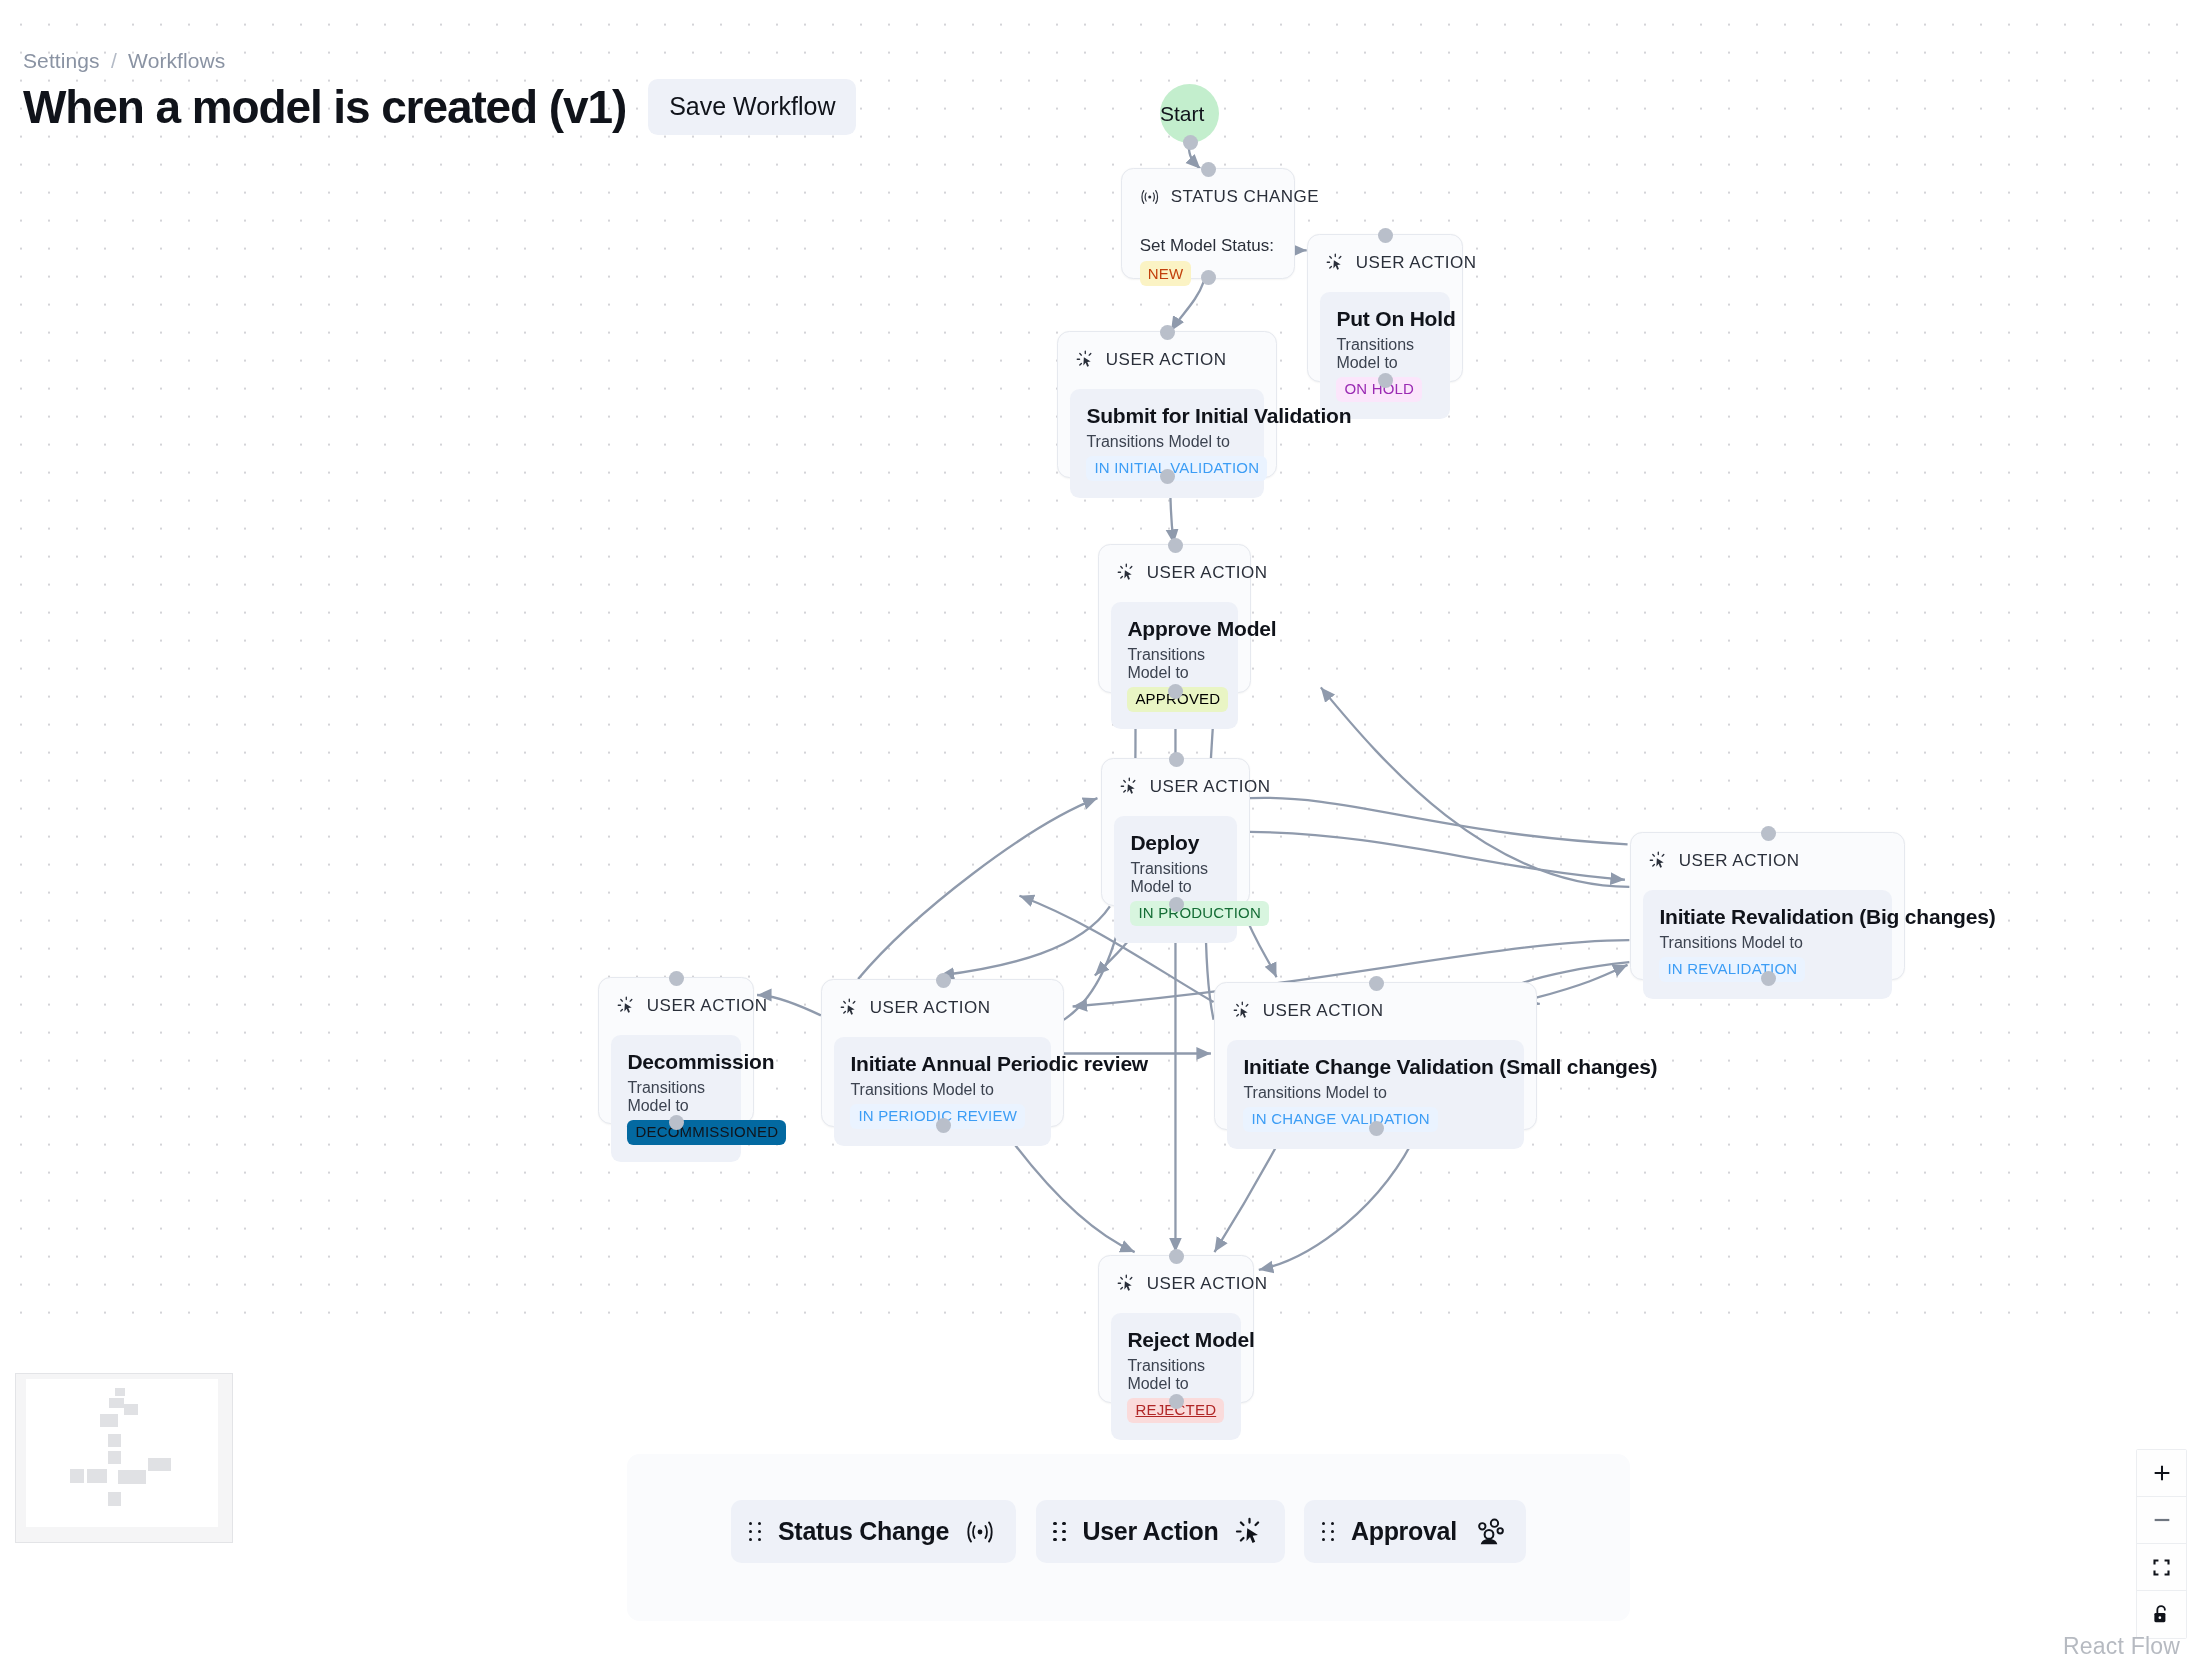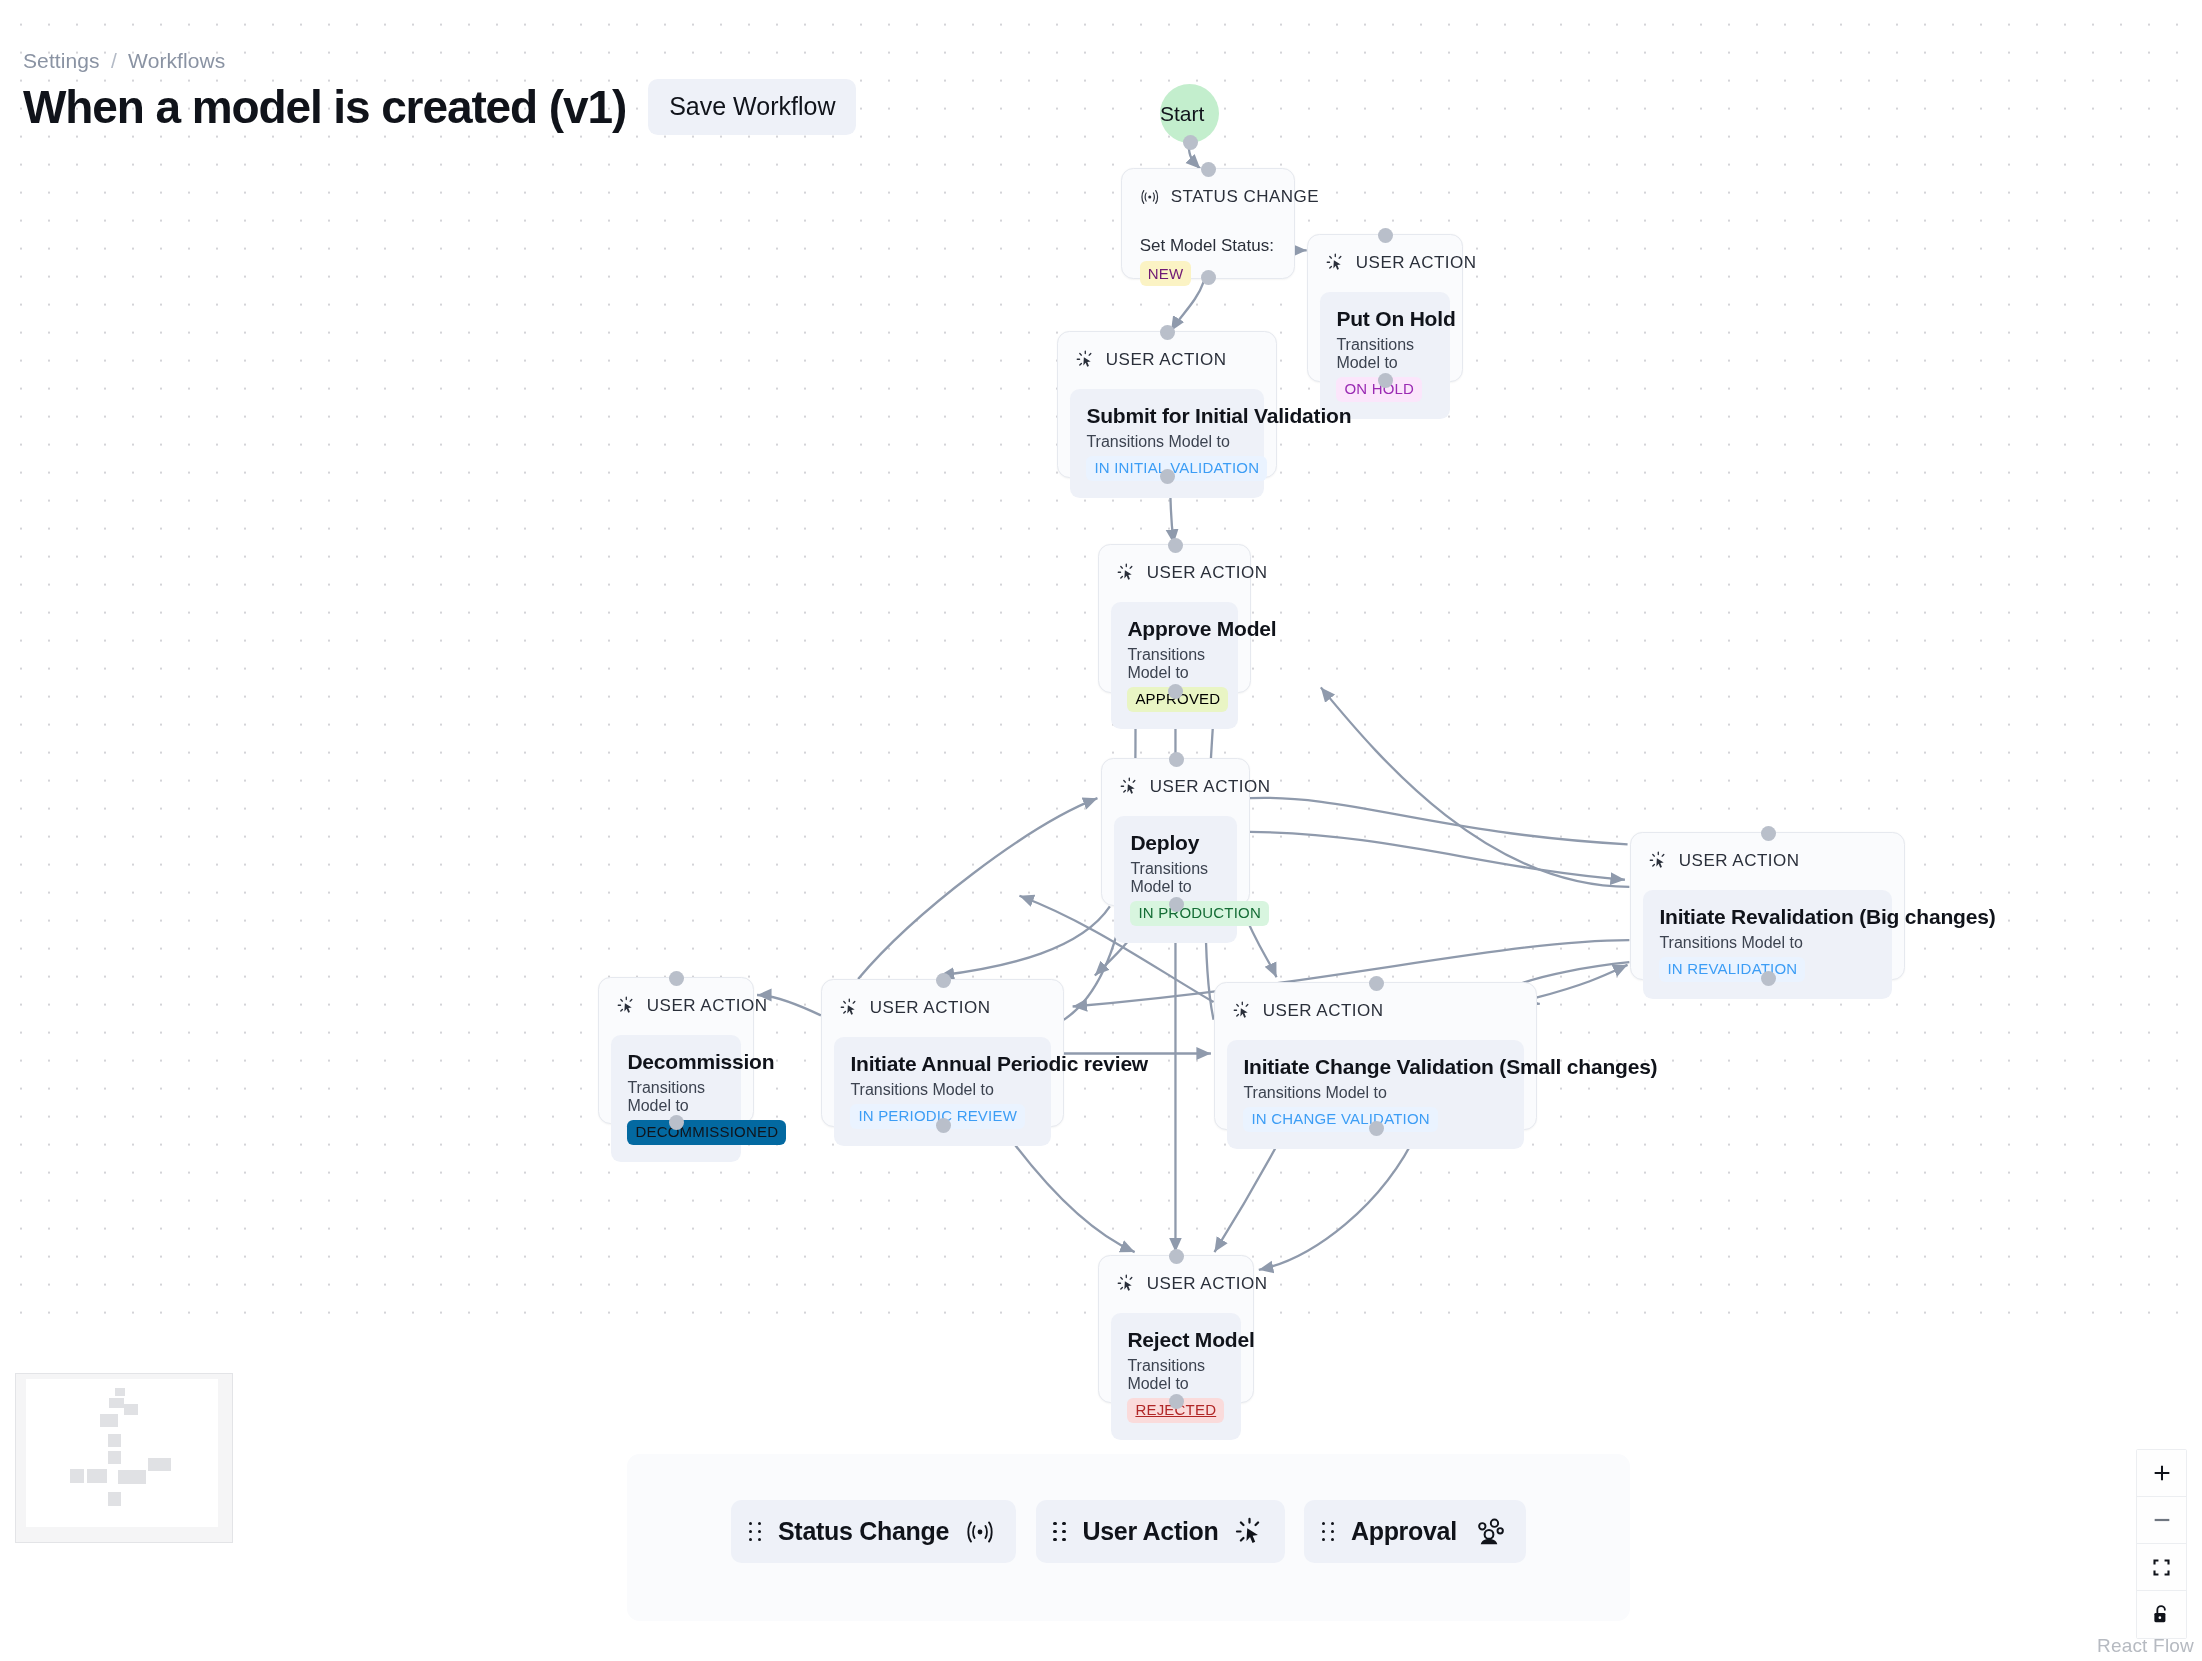--- a/index.html
+++ b/index.html
@@ -62,21 +62,21 @@
   .node .nm {
     font-size: 21px; font-weight: 700; color: #10131a;
     letter-spacing: -0.2px; white-space: nowrap;
   }
   .node .sub { font-size: 16px; color: #3c4350; margin-top: 4.4px; }
   .badge {
     display: inline-block; margin-top: 5.3px;
     font-size: 15px; padding: 3.5px 8px 4.4px; border-radius: 6.2px;
     letter-spacing: 0.2px; white-space: nowrap;
   }
-  .badge.new        { background: #fbf3c4; color: #701a75; }
+  .badge.new        { background: #fbf3c4; color: #c2410c; }
   .badge.onhold     { background: #fbe6fb; color: #9a2bb3; }
   .badge.initval    { background: #eaf3ff; color: #3c9df5; }
   .badge.approved   { background: #e9f5c4; color: #000000; }
   .badge.production { background: #d8f5df; color: #146c35; }
   .badge.reval      { background: #eaf3ff; color: #3c9df5; }
   .badge.periodic   { background: #eaf3ff; color: #3c9df5; }
   .badge.changeval  { background: #eaf3ff; color: #3c9df5; }
   .badge.decom      { background: #0369a1; color: #10131a; }
   .badge.rejected   { background: #fadbdb; color: #b02626; text-decoration: underline; }
 
@@ -137,22 +137,22 @@
     width: 51px; background: #ffffff;
     border: 0.9px solid #eceef1; border-radius: 1.8px;
     display: flex; flex-direction: column; z-index: 30;
   }
   #controls .cbtn {
     height: 47px; display: flex; align-items: center; justify-content: center;
     border-bottom: 0.9px solid #eceef1; background: #fefefe; cursor: pointer;
   }
   #controls .cbtn:last-child { border-bottom: none; }
   #attribution {
-    position: absolute; right: 8px; top: 1646px; transform: translateY(-50%);
-    font-size: 19px; color: #b6bac1; letter-spacing: 0.2px; z-index: 30; margin-left: 46px;
+    position: absolute; right: 22px; top: 1646px; transform: translateY(-50%);
+    font-size: 23px; color: #b6bac1; letter-spacing: 0.2px; z-index: 30; margin-left: 46px;
   }
 </style>
 </head>
 <body>
 
 <div id="root">
 
   <div id="header">
     <div class="breadcrumb">
       <span class="crumb">Settings</span>

